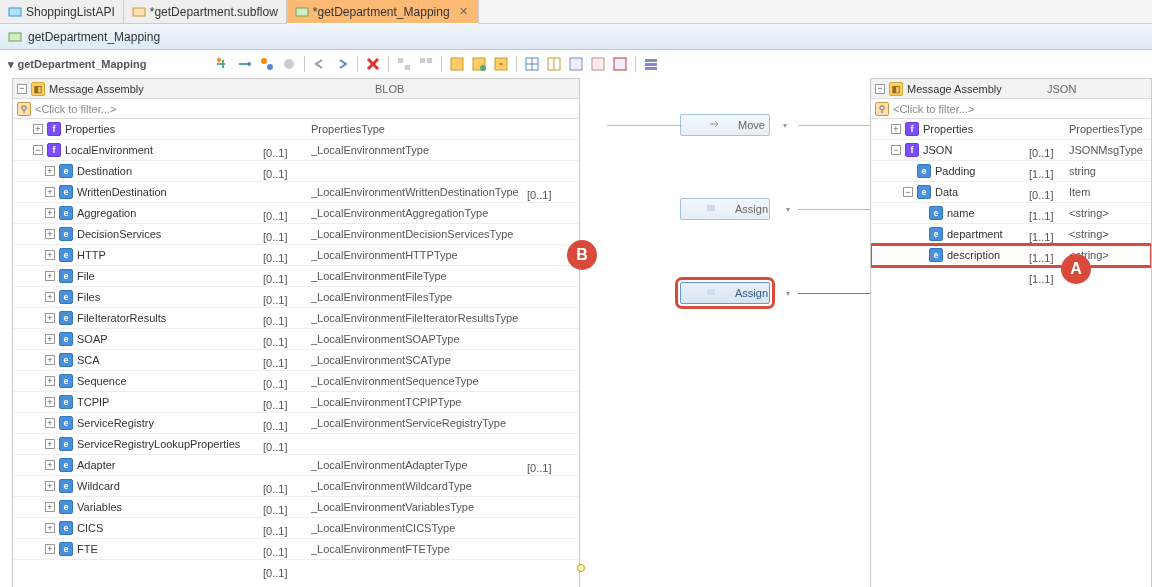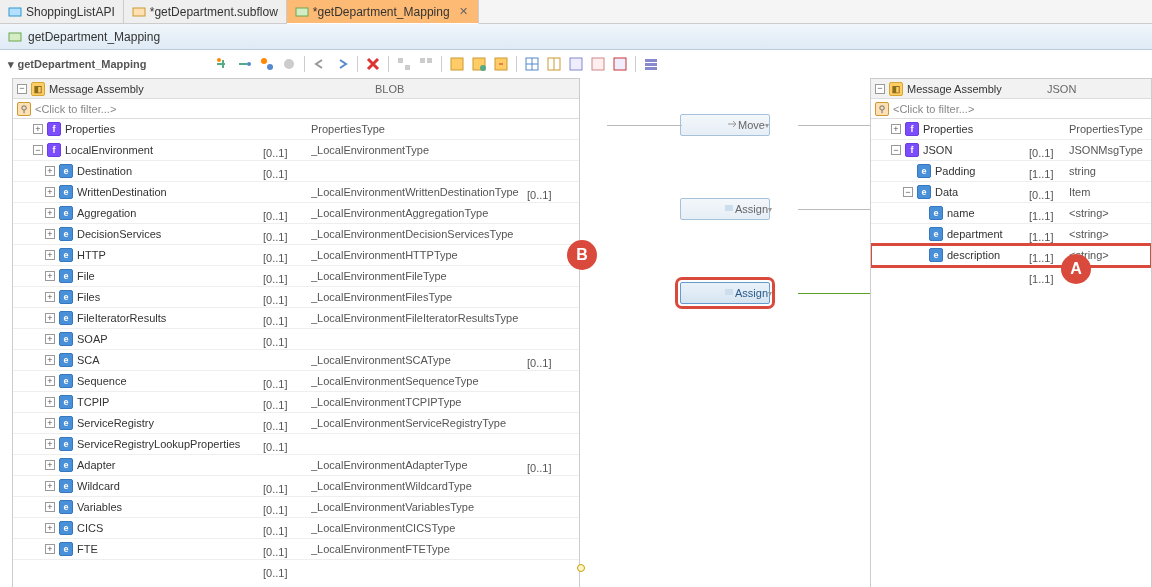--- a/index.html
+++ b/index.html
@@ -53,21 +53,21 @@
   .expander.blank { border: none; }
   
   .type-icon { width: 14px; height: 14px; display: flex; align-items: center; justify-content: center; border-radius: 2px; font-size: 9px; font-weight: bold; }
   .e-icon { background: #4a90d9; color: #fff; border: 1px solid #3378c0; }
   .f-icon { background: #7c4dff; color: #fff; border: 1px solid #6a3de0; }
   .msg-icon { background: #ffcc66; color: #8a6d1a; border: 1px solid #d4a733; }
   
   
   .center-area { flex: 1; position: relative; display: flex; flex-direction: column; align-items: center; padding-top: 36px; }
   
-  .transform-box { width: 90px; height: 22px; border: 1px solid #a7c1db; background: linear-gradient(#f3f7fb, #e6eef6); display: flex; align-items: center; justify-content: center; gap: 0; font-size: 11px; color: #666; border-radius: 2px; margin-bottom: 62px; position: relative; padding-left: 45px; }
+  .transform-box { width: 90px; height: 22px; border: 1px solid #a7c1db; background: linear-gradient(#f3f7fb, #e6eef6); display: flex; align-items: center; justify-content: center; gap: 18px; font-size: 11px; color: #666; border-radius: 2px; margin-bottom: 62px; position: relative; padding-left: 45px; }
   .transform-box.selected { border: 1px solid #6699cc; background: linear-gradient(#eaf2f9,#d6e5f2); color: #2a5a8a; outline: 3px solid #d94a3c; outline-offset: 2px; }
   .transform-box .dd-arrow { font-size: 8px; color: #999; }
   
   
   .connector { position: absolute; background: #5aa02c; height: 1px; }
   
   
   .callout { position: absolute; width: 30px; height: 30px; border-radius: 50%; background: #d94a3c; color: #fff; font-weight: bold; font-size: 16px; display: flex; align-items: center; justify-content: center; z-index: 10; }
   
   
@@ -335,20 +335,21 @@
           <div class="card-cell">[0..1]</div>
           <div class="type-cell">_LocalEnvironmentFileIteratorResultsType</div>
         </div>
         <div class="tree-row">
           <div class="name-cell indent2">
             <span class="expander">+</span>
             <span class="type-icon e-icon">e</span>
             <span>SOAP</span>
           </div>
           <div class="card-cell">[0..1]</div>
+          <div class="type-cell">_LocalEnvironmentSOAPType</div>
         </div>
         <div class="tree-row">
           <div class="name-cell indent2">
             <span class="expander">+</span>
             <span class="type-icon e-icon">e</span>
             <span>SCA</span>
           </div>
           <div class="card-cell">[0..1]</div>
           <div class="type-cell">_LocalEnvironmentSCAType</div>
         </div>

